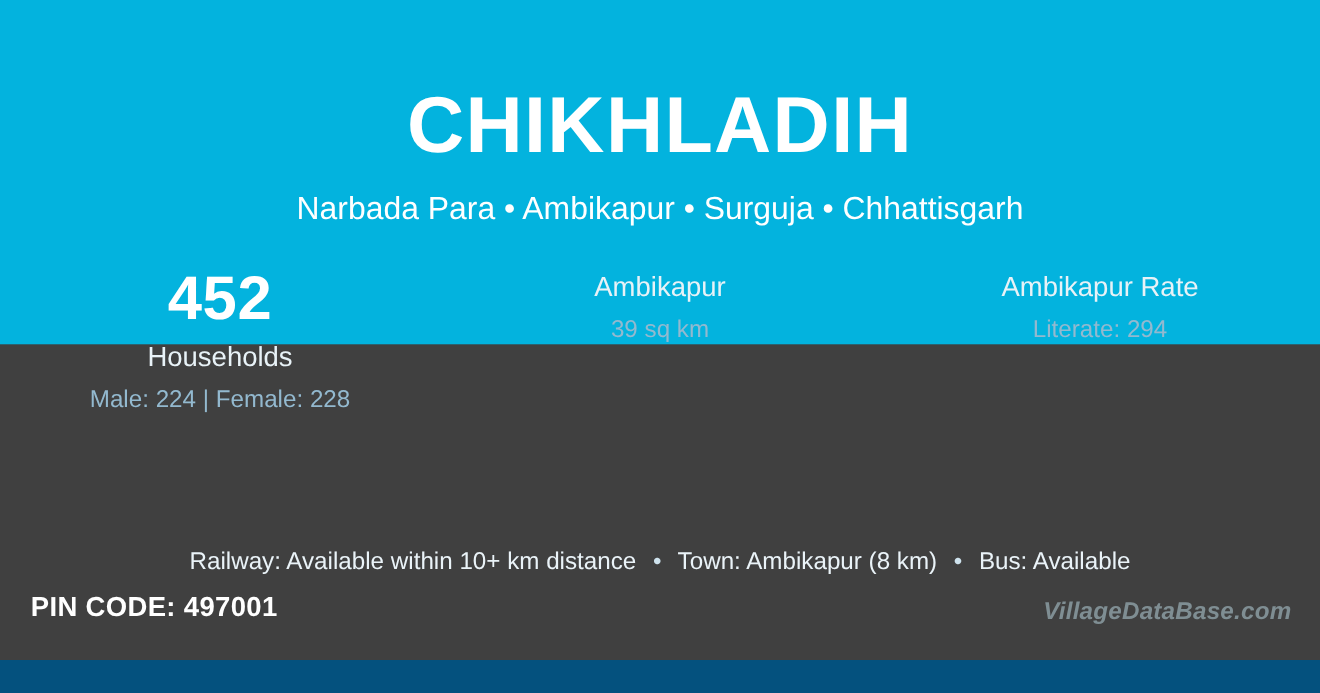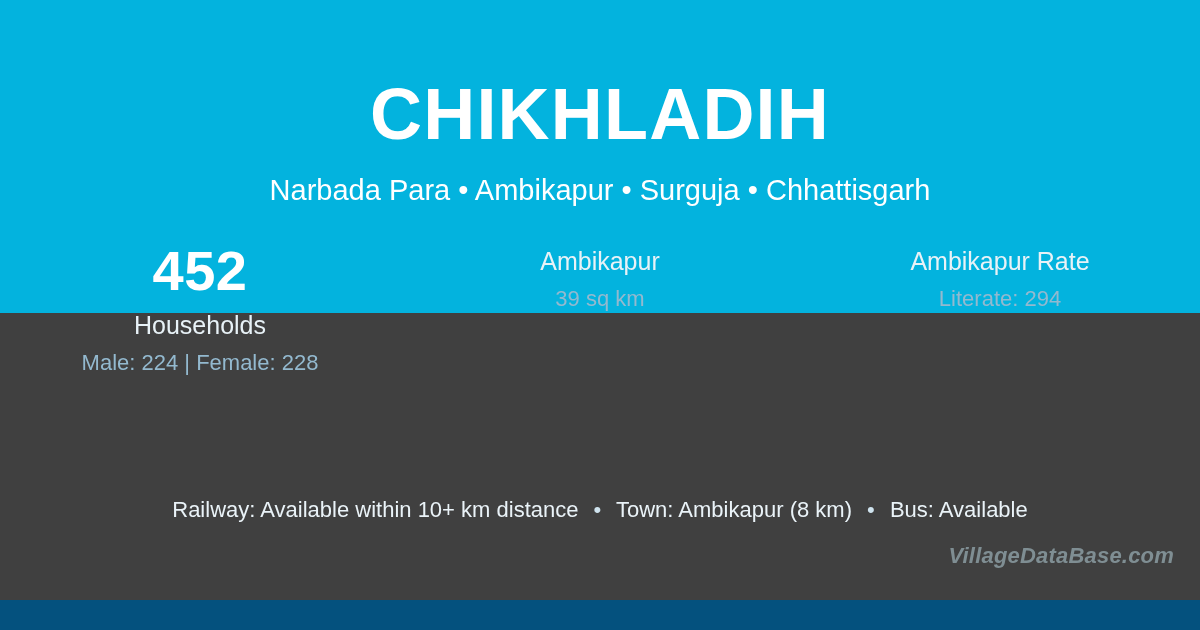--- a/index.html
+++ b/index.html
@@ -190,16 +190,17 @@
 
   <div class="infra">
     <span>Railway: Available within 10+ km distance</span>
     <span class="sep">•</span>
     <span>Town: Ambikapur (8 km)</span>
     <span class="sep">•</span>
     <span>Bus: Available</span>
   </div>
 
   <div class="footer">
+    <div class="pincode">PIN CODE: 497001</div>
     <div class="watermark">VillageDataBase.com</div>
   </div>
 
 </div>
 
 </body></html>

